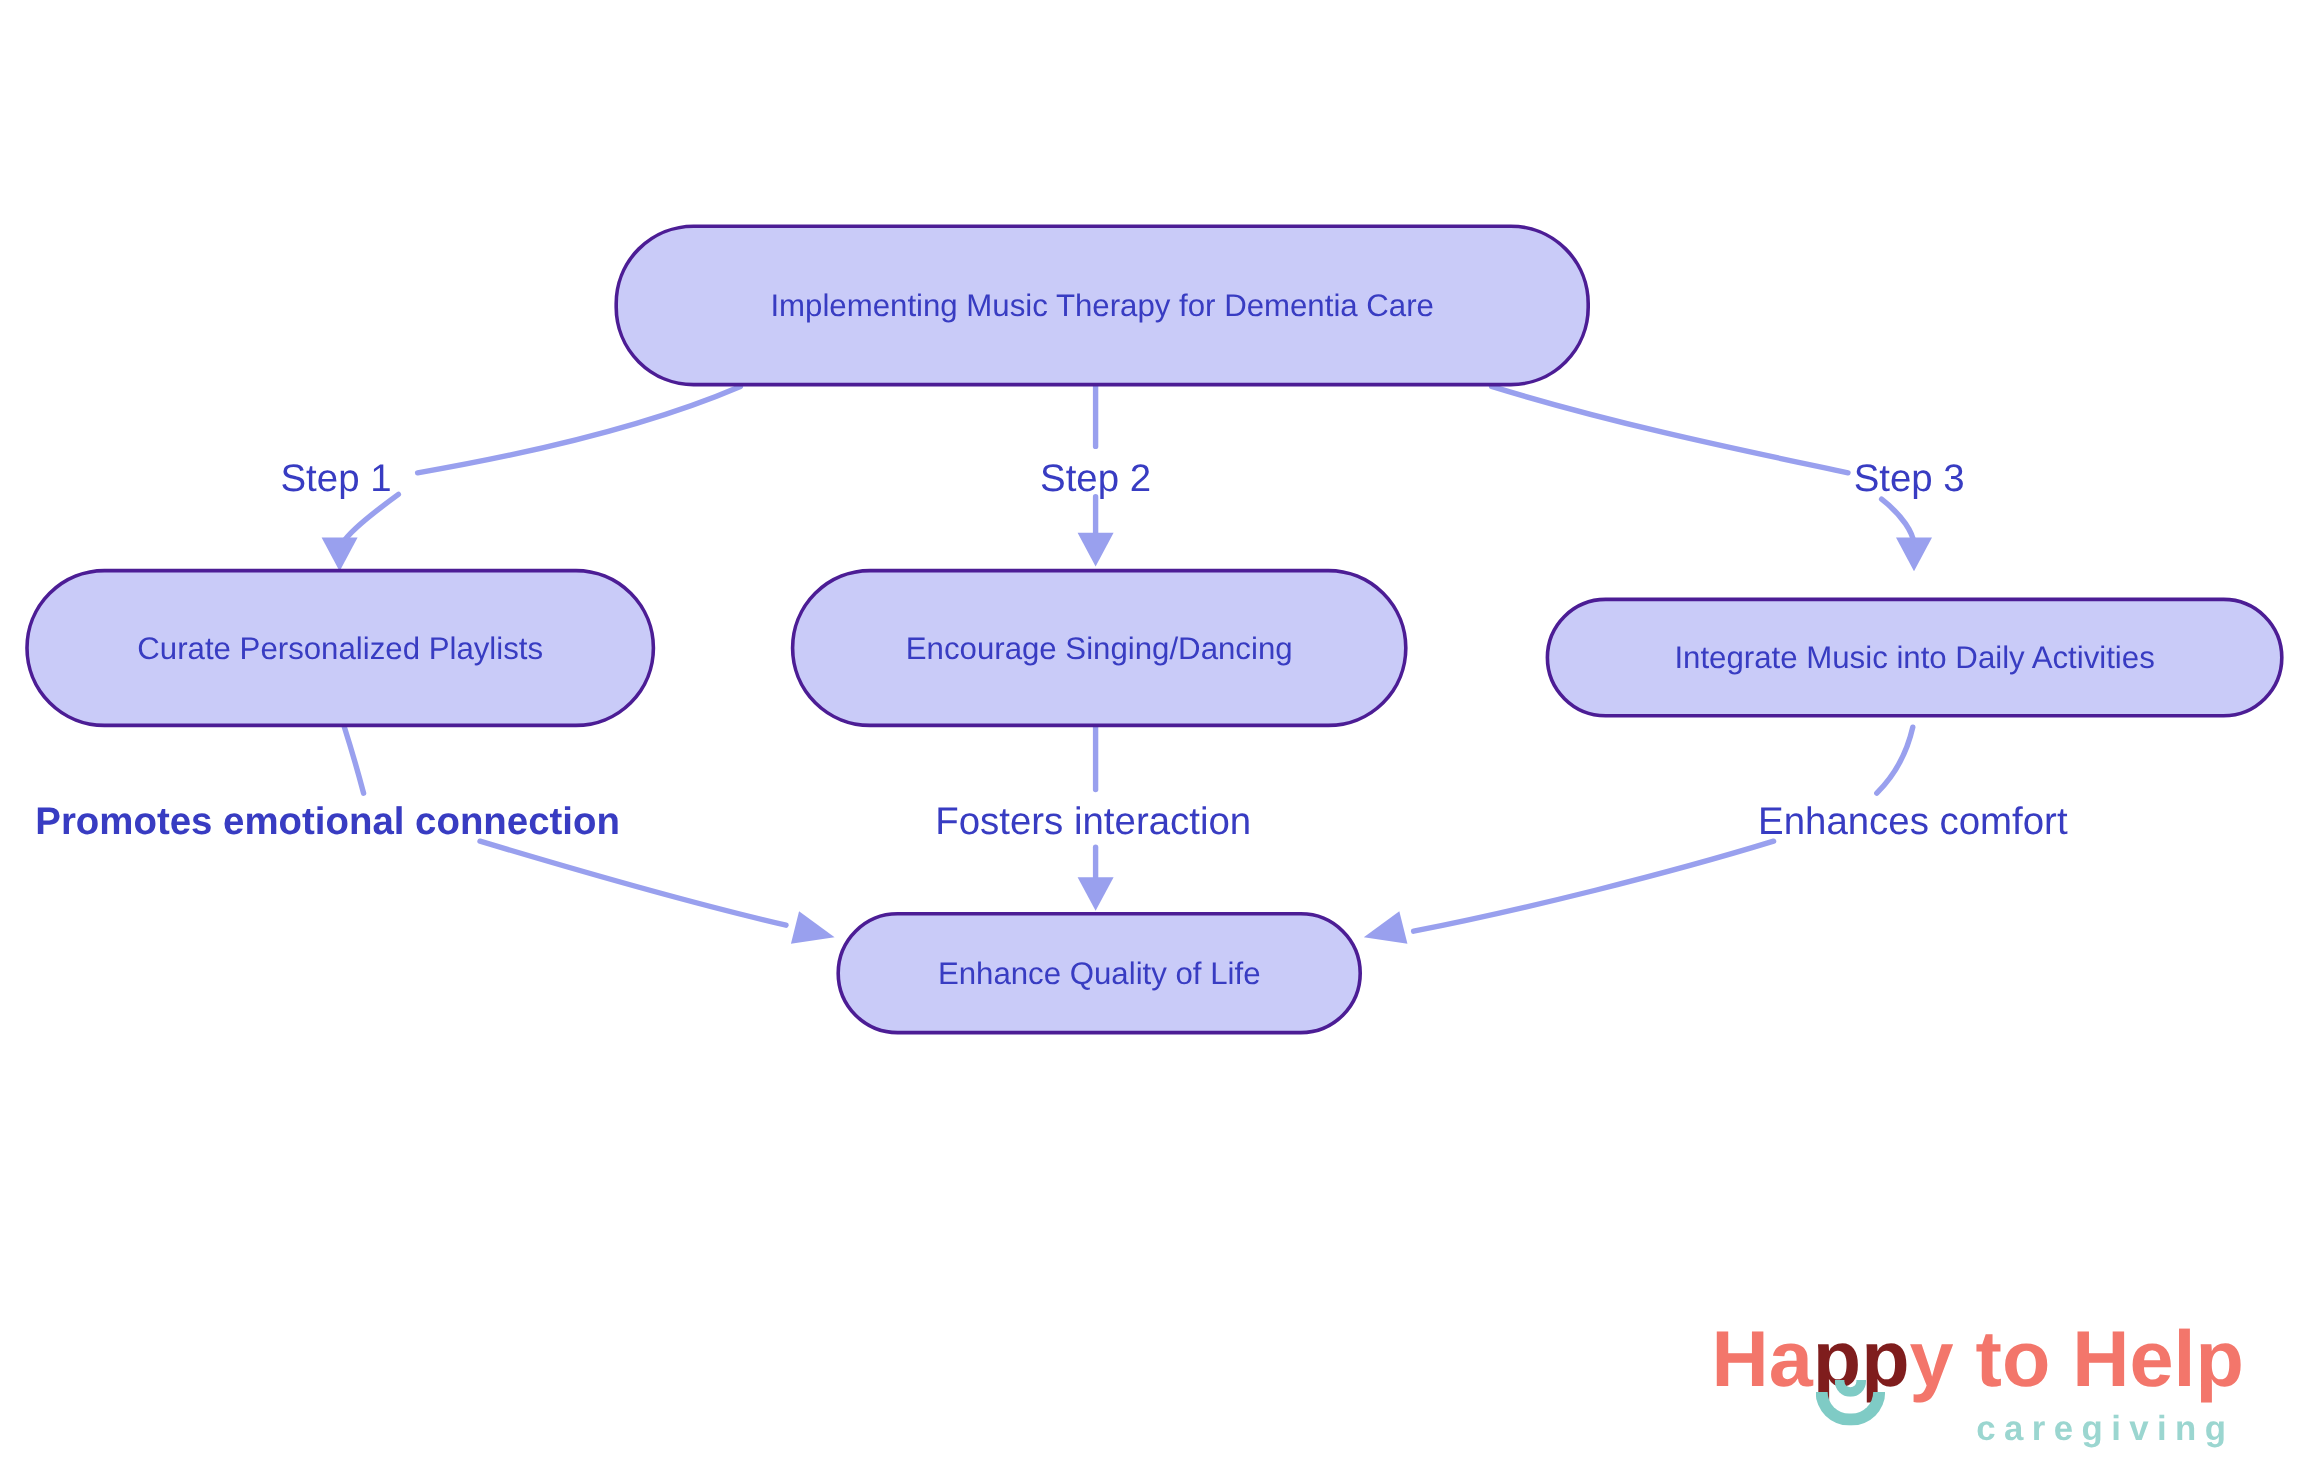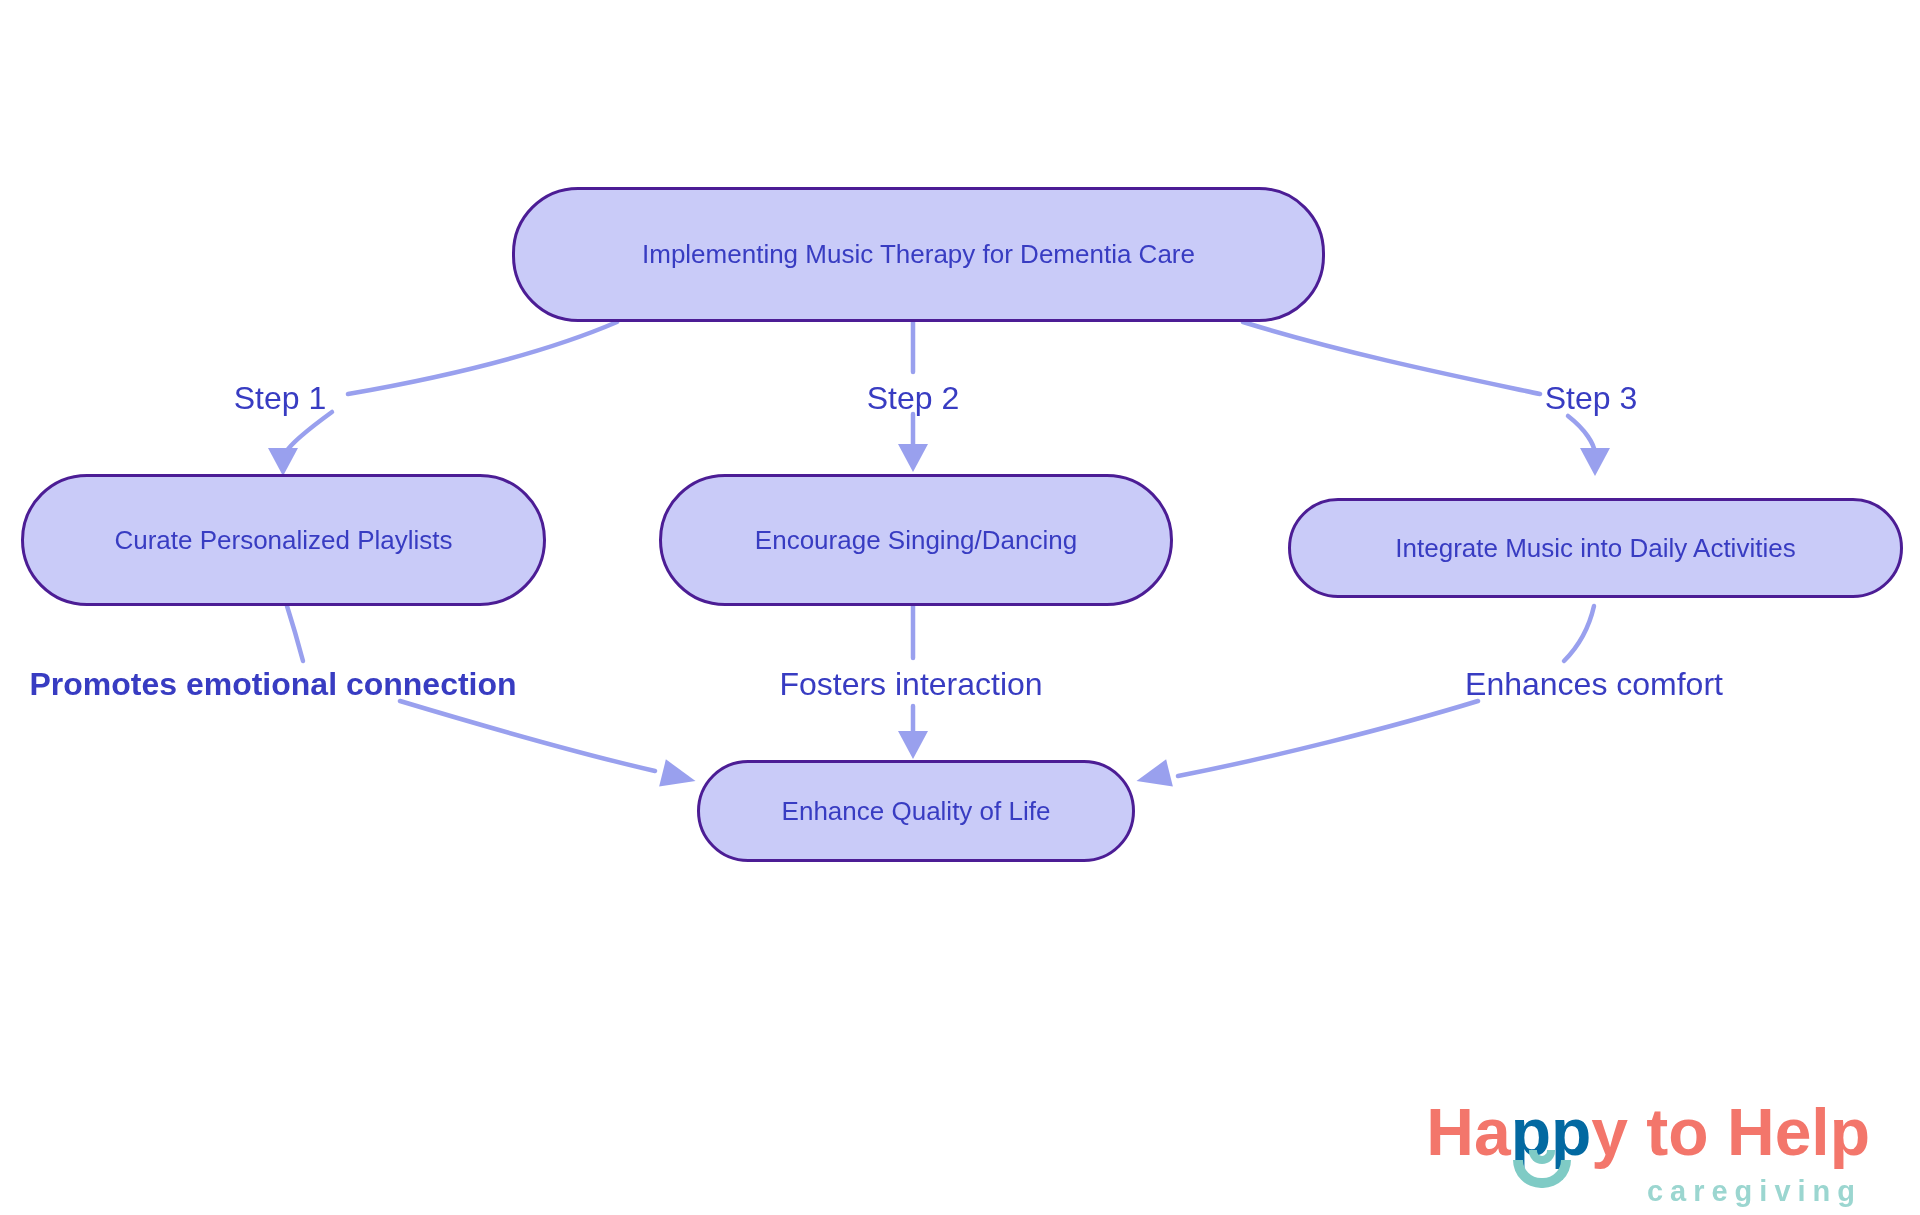--- a/index.html
+++ b/index.html
@@ -73,21 +73,21 @@
     font-weight: bold;
     line-height: 1.05;
     color: #f3766b;
     letter-spacing: 0;
     white-space: nowrap;
   }
   .logo-teal-wrap {
     position: relative;
     display: inline-block;
   }
-  .logo-teal { color: #0369a1; }
+  .logo-teal { color: #7f1d1d; }
   .smile-small {
     position: absolute;
     left: 18px;
     top: 52px;
     width: 26px;
     height: 14px;
     box-sizing: border-box;
     border: 8px solid #7fcbc5;
     border-top: none;
     border-bottom-left-radius: 26px;

